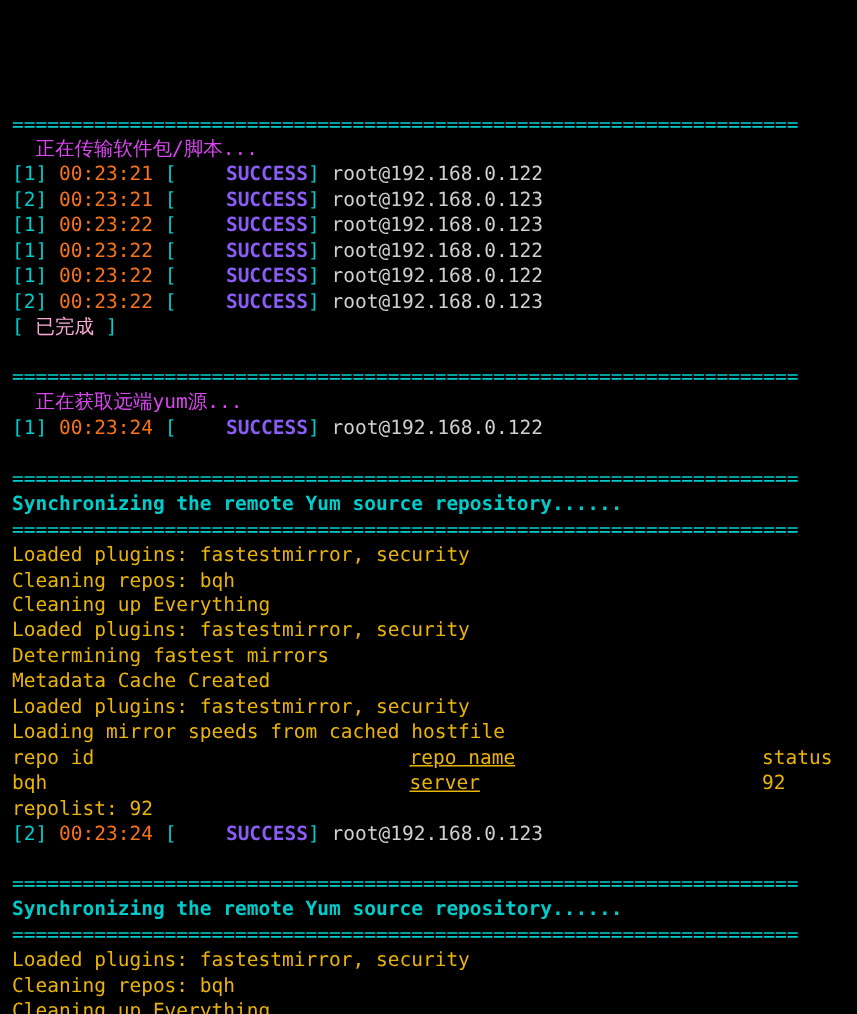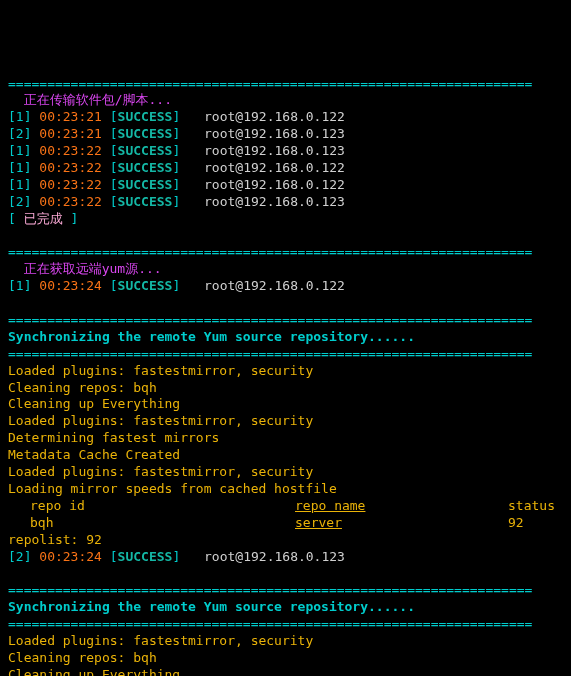--- a/index.html
+++ b/index.html
@@ -10,28 +10,28 @@
       line-height: 1.3;
       color: #d0d0d0;
       padding: 8px;
       white-space: pre;
       width: 571px;
     }
     .divider { color: #00cccc; }
     .section-title { color: #d946ef; }
     .idx-bracket { color: #00cccc; }
     .timestamp { color: #f97316; }
-    .success { color: #14b8a6; font-weight: bold; }
+    .success { color: #8b5cf6; font-weight: bold; margin-left: 33px; }
     .success-bracket { color: #00cccc; }
-    .target { color: #d0d0d0; margin-left: 16px; }
+    .target { color: #d0d0d0; }
     .done-bracket { color: #00cccc; }
     .done-text { color: #f9a8d4; }
     .sync-header { color: #00cccc; font-weight: bold; }
     .output-line { color: #eab308; }
-    .repo-row { display: flex; margin-left: 22px; }
+    .repo-row { display: flex; }
     .repo-col1 { width: 265px; }
     .repo-col2 { flex: 1; text-decoration: underline; }
     .repo-col3 { width: 55px; }
   </style>
 </head>
 <body>
 
 
 
 <div id="terminal"><span class="divider">===================================================================</span><br><span class="section-title">  正在传输软件包/脚本...</span><br><div><span class="idx-bracket">[</span><span class="idx-bracket">1</span><span class="idx-bracket">]</span><span> </span><span class="timestamp">00:23:21</span><span> </span><span class="success-bracket">[</span><span class="success">SUCCESS</span><span class="success-bracket">]</span><span> </span><span class="target">root@192.168.0.122</span></div><div><span class="idx-bracket">[</span><span class="idx-bracket">2</span><span class="idx-bracket">]</span><span> </span><span class="timestamp">00:23:21</span><span> </span><span class="success-bracket">[</span><span class="success">SUCCESS</span><span class="success-bracket">]</span><span> </span><span class="target">root@192.168.0.123</span></div><div><span class="idx-bracket">[</span><span class="idx-bracket">1</span><span class="idx-bracket">]</span><span> </span><span class="timestamp">00:23:22</span><span> </span><span class="success-bracket">[</span><span class="success">SUCCESS</span><span class="success-bracket">]</span><span> </span><span class="target">root@192.168.0.123</span></div><div><span class="idx-bracket">[</span><span class="idx-bracket">1</span><span class="idx-bracket">]</span><span> </span><span class="timestamp">00:23:22</span><span> </span><span class="success-bracket">[</span><span class="success">SUCCESS</span><span class="success-bracket">]</span><span> </span><span class="target">root@192.168.0.122</span></div><div><span class="idx-bracket">[</span><span class="idx-bracket">1</span><span class="idx-bracket">]</span><span> </span><span class="timestamp">00:23:22</span><span> </span><span class="success-bracket">[</span><span class="success">SUCCESS</span><span class="success-bracket">]</span><span> </span><span class="target">root@192.168.0.122</span></div><div><span class="idx-bracket">[</span><span class="idx-bracket">2</span><span class="idx-bracket">]</span><span> </span><span class="timestamp">00:23:22</span><span> </span><span class="success-bracket">[</span><span class="success">SUCCESS</span><span class="success-bracket">]</span><span> </span><span class="target">root@192.168.0.123</span></div><div><span class="done-bracket">[</span><span> </span><span class="done-text">已完成</span><span> </span><span class="done-bracket">]</span></div><div>&nbsp;</div><span class="divider">===================================================================</span><br><span class="section-title">  正在获取远端yum源...</span><br><div><span class="idx-bracket">[</span><span class="idx-bracket">1</span><span class="idx-bracket">]</span><span> </span><span class="timestamp">00:23:24</span><span> </span><span class="success-bracket">[</span><span class="success">SUCCESS</span><span class="success-bracket">]</span><span> </span><span class="target">root@192.168.0.122</span></div><div>&nbsp;</div><span class="divider">===================================================================</span><br><span class="sync-header">Synchronizing the remote Yum source repository......</span><br><span class="divider">===================================================================</span><br><div class="output-line">Loaded plugins: fastestmirror, security</div><div class="output-line">Cleaning repos: bqh</div><div class="output-line">Cleaning up Everything</div><div class="output-line">Loaded plugins: fastestmirror, security</div><div class="output-line">Determining fastest mirrors</div><div class="output-line">Metadata Cache Created</div><div class="output-line">Loaded plugins: fastestmirror, security</div><div class="output-line">Loading mirror speeds from cached hostfile</div><div class="repo-row"><span class="output-line repo-col1">repo id</span><span class="output-line repo-col2">repo name</span><span class="output-line repo-col3">status</span></div><div class="repo-row"><span class="output-line repo-col1">bqh</span><span class="output-line repo-col2">server</span><span class="output-line repo-col3">92</span></div><div class="output-line">repolist: 92</div><div><span class="idx-bracket">[</span><span class="idx-bracket">2</span><span class="idx-bracket">]</span><span> </span><span class="timestamp">00:23:24</span><span> </span><span class="success-bracket">[</span><span class="success">SUCCESS</span><span class="success-bracket">]</span><span> </span><span class="target">root@192.168.0.123</span></div><div>&nbsp;</div><span class="divider">===================================================================</span><br><span class="sync-header">Synchronizing the remote Yum source repository......</span><br><span class="divider">===================================================================</span><br><div class="output-line">Loaded plugins: fastestmirror, security</div><div class="output-line">Cleaning repos: bqh</div><div class="output-line">Cleaning up Everything</div><br><br></div>

